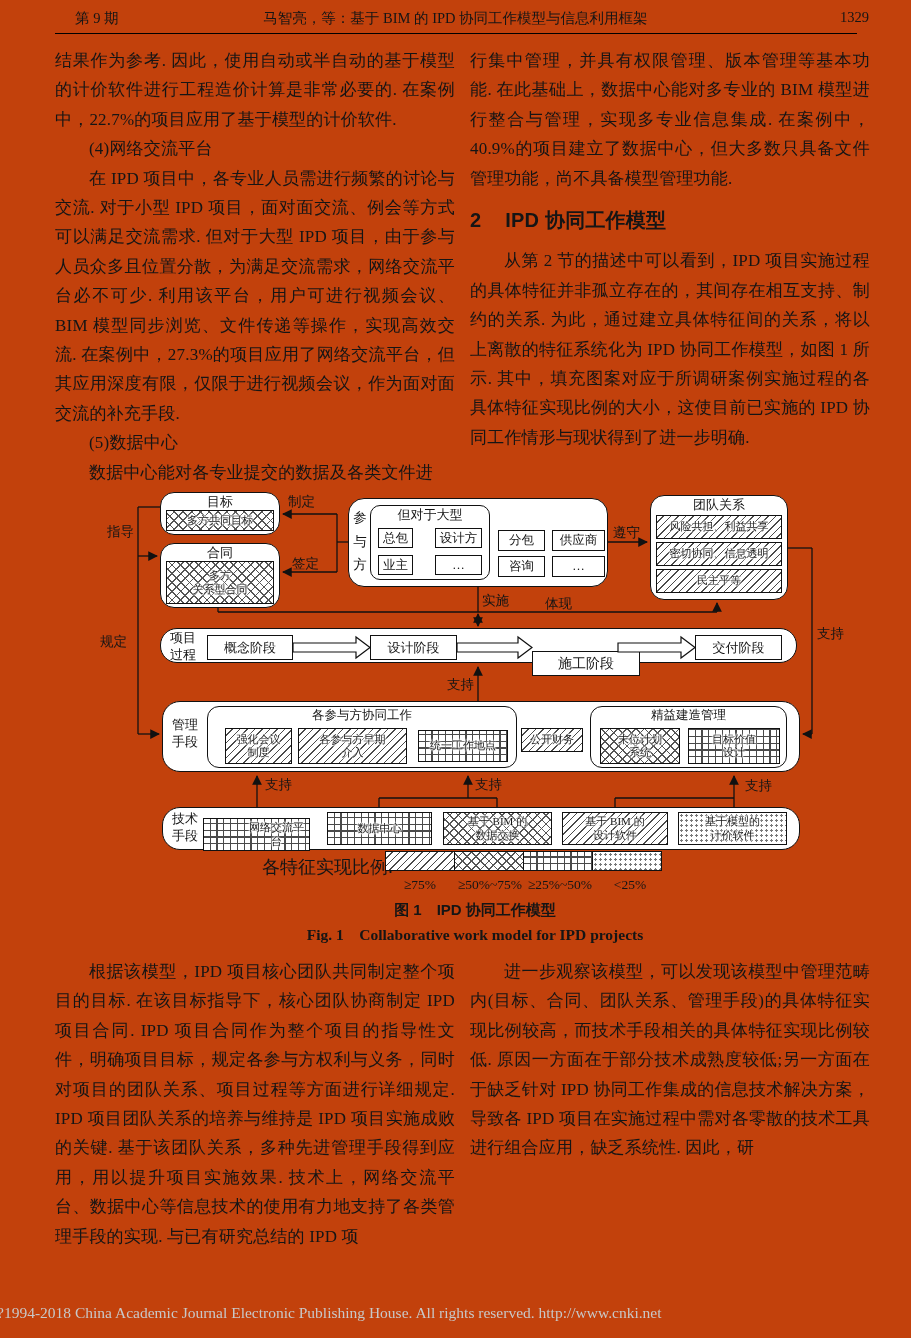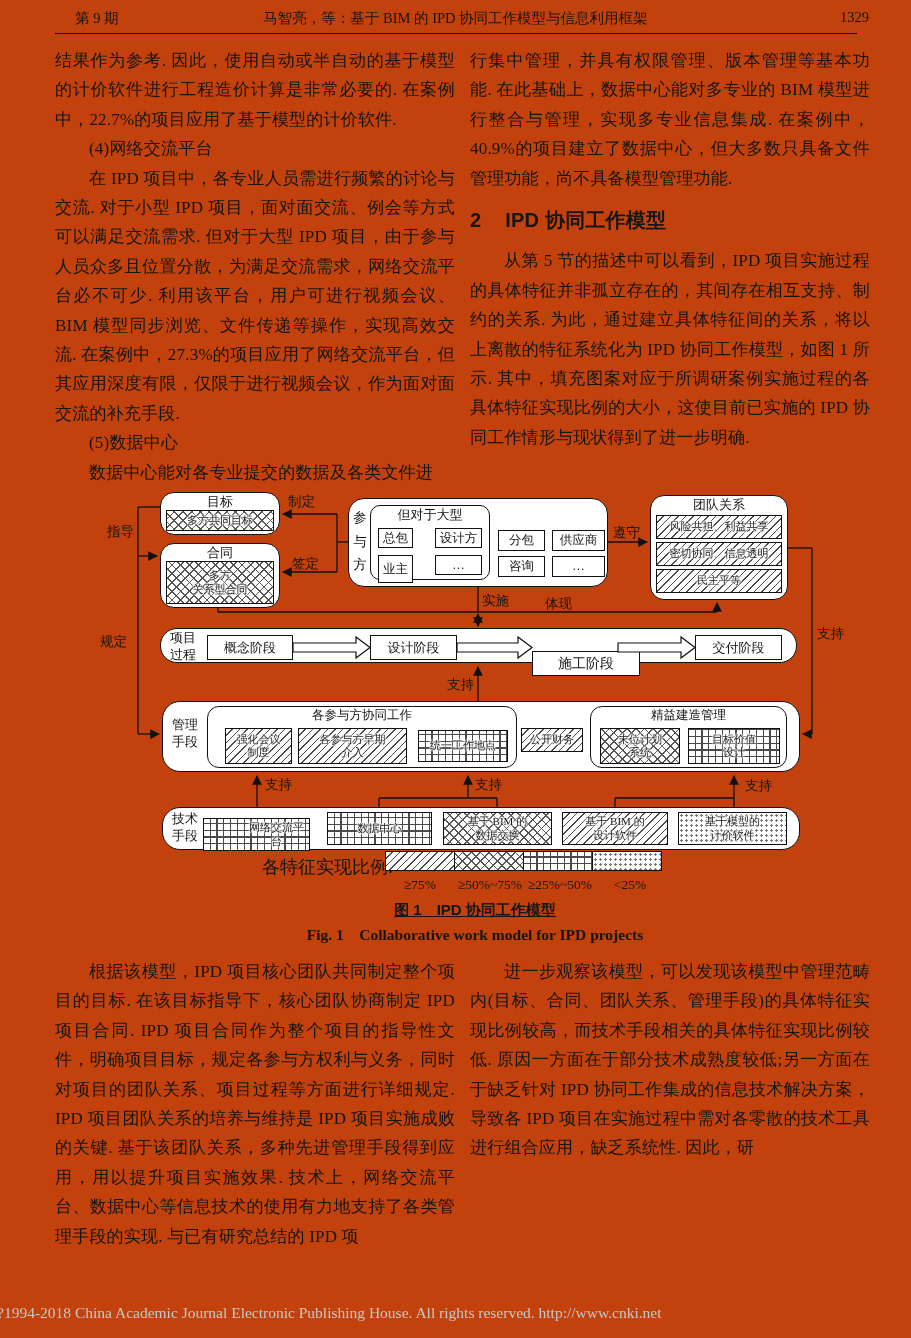--- a/index.html
+++ b/index.html
@@ -28,21 +28,21 @@
   .pat-cross{background-color:#fff;background-image:
       repeating-linear-gradient(45deg,transparent 0 5px,#555 5px 6.2px),
       repeating-linear-gradient(135deg,transparent 0 5px,#555 5px 6.2px);}
   .pat-grid{background-color:#fff;background-image:
       repeating-linear-gradient(0deg,transparent 0 5.6px,#4a4a4a 5.6px 6.8px),
       repeating-linear-gradient(90deg,transparent 0 5.6px,#4a4a4a 5.6px 6.8px);}
   .pat-dots{background-color:#fff;background-image:radial-gradient(#777 1px,transparent 1.2px);background-size:5px 5px;}
   .preline{white-space:pre-line;}
   .elabel{font-size:13.5px;}
   .bandlabel{font-size:13px;line-height:1.3;text-align:center;white-space:pre-line;}
-  .capzh{font-weight:bold;font-size:15px;text-align:center;font-family:"Liberation Sans","DejaVu Sans",sans-serif;text-decoration:underline;}
+  .capzh{font-weight:bold;font-size:15px;text-align:center;font-family:"Liberation Sans","DejaVu Sans",sans-serif;}
   .capen{font-weight:bold;font-size:15.5px;text-align:center;}
   .legendlab{font-size:13.5px;text-align:center;}
   svg.wires{position:absolute;left:0;top:0;pointer-events:none;}
 </style>
 </head>
 <body>
 
 <div class="page">
 
   <div class="abs hdr" style="left:75px;top:9px;">第 9 期</div>
@@ -56,21 +56,21 @@
     <p class="indent">在 IPD 项目中，各专业人员需进行频繁的讨论与交流. 对于小型 IPD 项目，面对面交流、例会等方式可以满足交流需求. 但对于大型 IPD 项目，由于参与人员众多且位置分散，为满足交流需求，网络交流平台必不可少. 利用该平台，用户可进行视频会议、BIM 模型同步浏览、文件传递等操作，实现高效交流. 在案例中，27.3%的项目应用了网络交流平台，但其应用深度有限，仅限于进行视频会议，作为面对面交流的补充手段.</p>
     <p class="indent">(5)数据中心</p>
     <p class="indent">数据中心能对各专业提交的数据及各类文件进</p>
   </div>
 
   <div class="abs col" style="left:470px;top:46px;">
     <p>行集中管理，并具有权限管理、版本管理等基本功能. 在此基础上，数据中心能对多专业的 BIM 模型进行整合与管理，实现多专业信息集成. 在案例中，40.9%的项目建立了数据中心，但大多数只具备文件管理功能，尚不具备模型管理功能.</p>
     <p class="sechead">
       <span class="sno">2</span><span>IPD 协同工作模型</span>
     </p>
-    <p class="indent">从第 5 节的描述中可以看到，IPD 项目实施过程的具体特征并非孤立存在的，其间存在相互支持、制约的关系. 为此，通过建立具体特征间的关系，将以上离散的特征系统化为 IPD 协同工作模型，如图 1 所示. 其中，填充图案对应于所调研案例实施过程的各具体特征实现比例的大小，这使目前已实施的 IPD 协同工作情形与现状得到了进一步明确.</p>
+    <p class="indent">从第 2 节的描述中可以看到，IPD 项目实施过程的具体特征并非孤立存在的，其间存在相互支持、制约的关系. 为此，通过建立具体特征间的关系，将以上离散的特征系统化为 IPD 协同工作模型，如图 1 所示. 其中，填充图案对应于所调研案例实施过程的各具体特征实现比例的大小，这使目前已实施的 IPD 协同工作情形与现状得到了进一步明确.</p>
   </div>
 
   <div class="abs fig">
 
     <div class="abs rbox" style="left:65px;top:5px;width:120px;height:43px;"></div>
     <div class="abs btitle" style="left:65px;top:6px;width:120px;">目标</div>
     <div class="abs patbox pat-cross" style="left:71px;top:23px;width:108px;height:21px;">多方共同目标</div>
 
     <div class="abs rbox" style="left:65px;top:56px;width:120px;height:65px;"></div>
     <div class="abs btitle" style="left:65px;top:57px;width:120px;">合同</div>
@@ -78,21 +78,21 @@
 关系型合同</div>
 
     <div class="abs rbox" style="left:253px;top:11px;width:260px;height:89px;border-radius:16px;"></div>
     <div class="abs preline" style="left:256px;top:19px;width:18px;font-size:13.5px;line-height:1.75;text-align:center;">参
 与
 方</div>
     <div class="abs rbox" style="left:275px;top:18px;width:120px;height:75px;border-radius:10px;"></div>
     <div class="abs btitle" style="left:275px;top:19px;width:120px;">但对于大型</div>
     <div class="abs cell" style="left:283px;top:41px;width:35px;height:20px;">总包</div>
     <div class="abs cell" style="left:340px;top:41px;width:47px;height:20px;">设计方</div>
-    <div class="abs cell" style="left:283px;top:68px;width:35px;height:28px;">业主</div>
+    <div class="abs cell" style="left:283px;top:68px;width:35px;height:20px;">业主</div>
     <div class="abs cell" style="left:340px;top:68px;width:47px;height:20px;">…</div>
     <div class="abs cell" style="left:403px;top:43px;width:47px;height:21px;">分包</div>
     <div class="abs cell" style="left:457px;top:43px;width:53px;height:21px;">供应商</div>
     <div class="abs cell" style="left:403px;top:69px;width:47px;height:21px;">咨询</div>
     <div class="abs cell" style="left:457px;top:69px;width:53px;height:21px;">…</div>
 
     <div class="abs rbox" style="left:555px;top:8px;width:138px;height:105px;"></div>
     <div class="abs btitle" style="left:555px;top:9px;width:138px;">团队关系</div>
     <div class="abs patbox pat-diag" style="left:561px;top:28px;width:126px;height:24px;">风险共担、利益共享</div>
     <div class="abs patbox pat-diag" style="left:561px;top:55px;width:126px;height:24px;">密切协同、信息透明</div>

